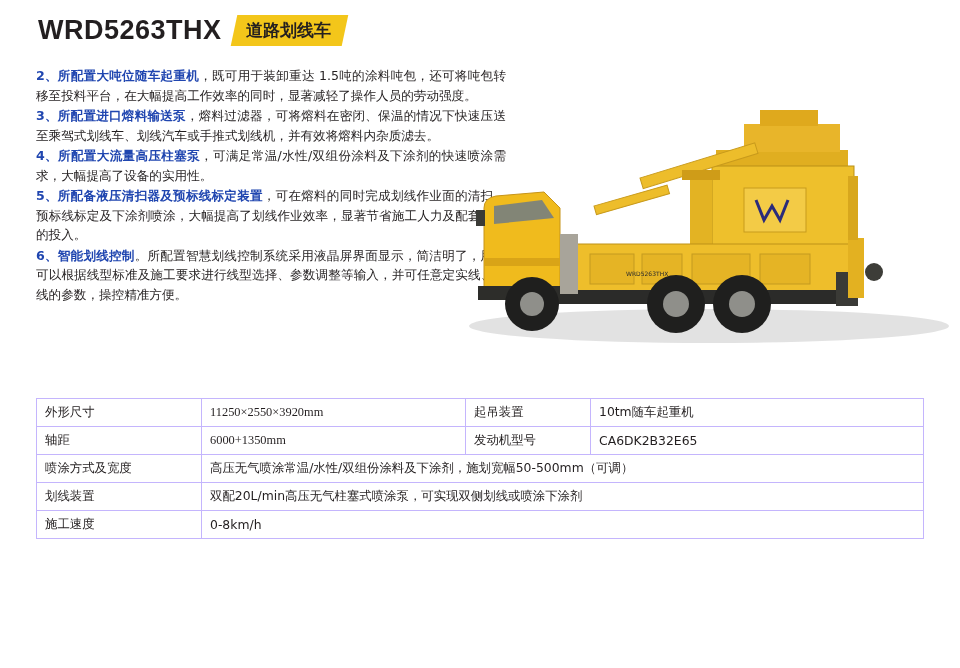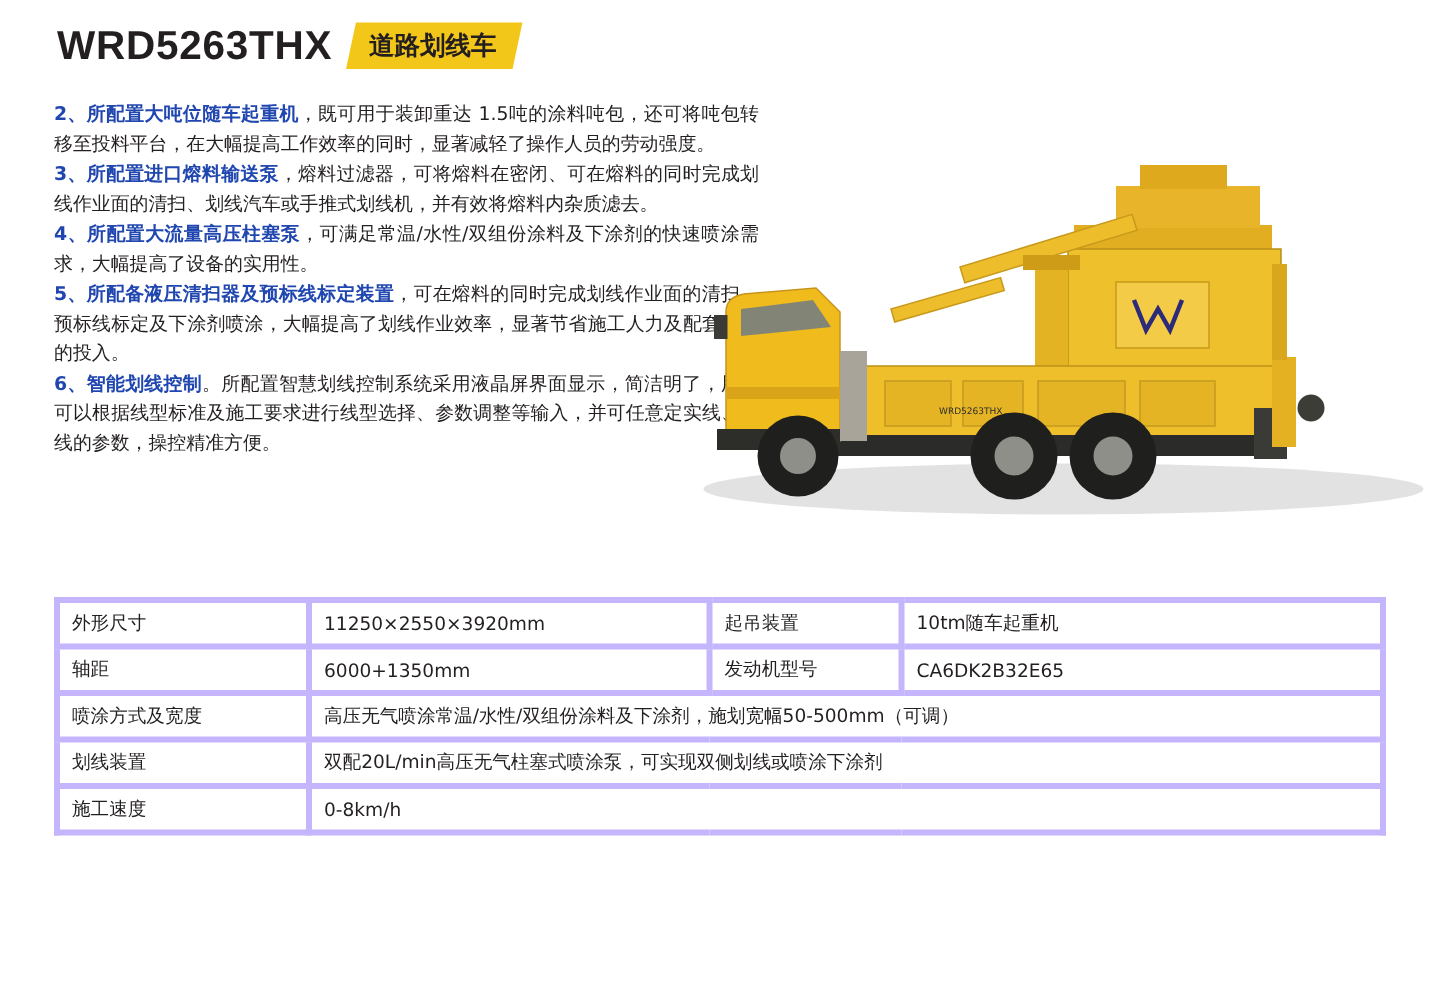--- a/index.html
+++ b/index.html
@@ -59,28 +59,28 @@
 
   
   .spec{
     position:absolute;left:36px;top:398px;
     width:888px;
     border-collapse:collapse;
     font-size:12.4px;
     font-family:"DejaVu Sans","Liberation Sans",sans-serif;
   }
   .spec td{
-    border:4px solid #c4b5fd;
+    border:1px solid #c4b5fd;
     padding:5px 8px;
     height:17px;
     vertical-align:middle;
     color:#231f20;
   }
   .spec td.k{width:148px;}
-  .spec td.v{width:247px;}
+  .spec td.v{width:247px;font-family:Liberation Serif, serif;}
   .spec td.k2{width:108px;}
   .spec td.v2{width:auto;}
   .spec td.wide{}
 </style>
 </head>
 <body>
 
 <div class="page">
 
   <div class="header">
@@ -88,21 +88,21 @@
     <div class="hdr-bar">
       <span>道路划线车</span>
     </div>
   </div>
 
   <div class="features">
     <div class="feat">
       <span class="num">2、</span><b>所配置大吨位随车起重机</b><span>，既可用于装卸重达 1.5吨的涂料吨包，还可将吨包转移至投料平台，在大幅提高工作效率的同时，显著减轻了操作人员的劳动强度。</span>
     </div>
     <div class="feat">
-      <span class="num">3、</span><b>所配置进口熔料输送泵</b><span>，熔料过滤器，可将熔料在密闭、可在熔料的同时完成划线作业面的清扫、划线汽车或手推式划线机，并有效将熔料内杂质滤去。</span>
+      <span class="num">3、</span><b>所配置进口熔料输送泵</b><span>，熔料过滤器，可将熔料在密闭、保温的情况下快速压送至乘驾式划线车、划线汽车或手推式划线机，并有效将熔料内杂质滤去。</span>
     </div>
     <div class="feat">
       <span class="num">4、</span><b>所配置大流量高压柱塞泵</b><span>，可满足常温/水性/双组份涂料及下涂剂的快速喷涂需求，大幅提高了设备的实用性。</span>
     </div>
     <div class="feat">
       <span class="num">5、</span><b>所配备液压清扫器及预标线标定装置</b><span>，可在熔料的同时完成划线作业面的清扫、预标线标定及下涂剂喷涂，大幅提高了划线作业效率，显著节省施工人力及配套车辆的投入。</span>
     </div>
     <div class="feat">
       <span class="num">6、</span><b>智能划线控制</b><span>。所配置智慧划线控制系统采用液晶屏界面显示，简洁明了，用户可以根据线型标准及施工要求进行线型选择、参数调整等输入，并可任意定实线、虚线的参数，操控精准方便。</span>
     </div>

